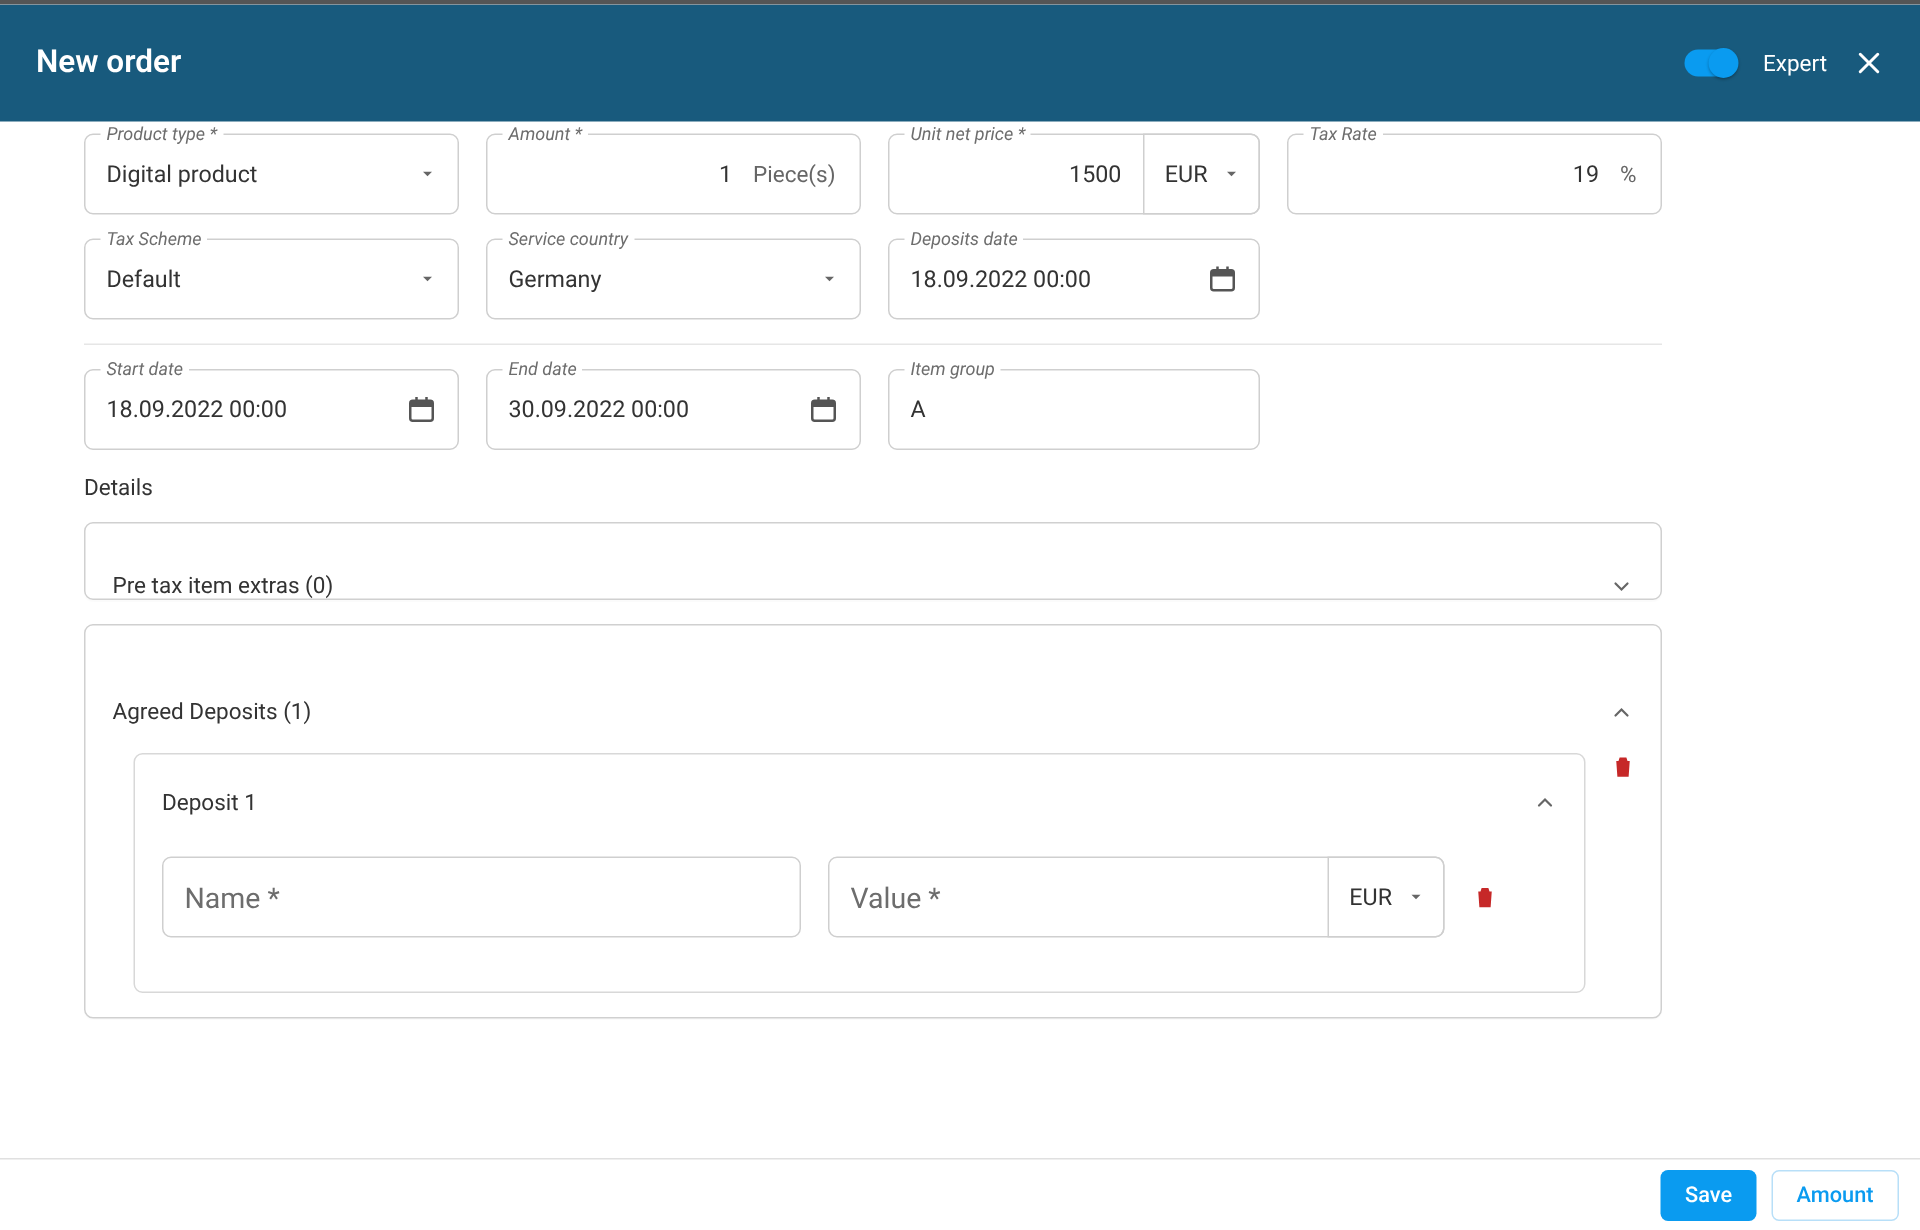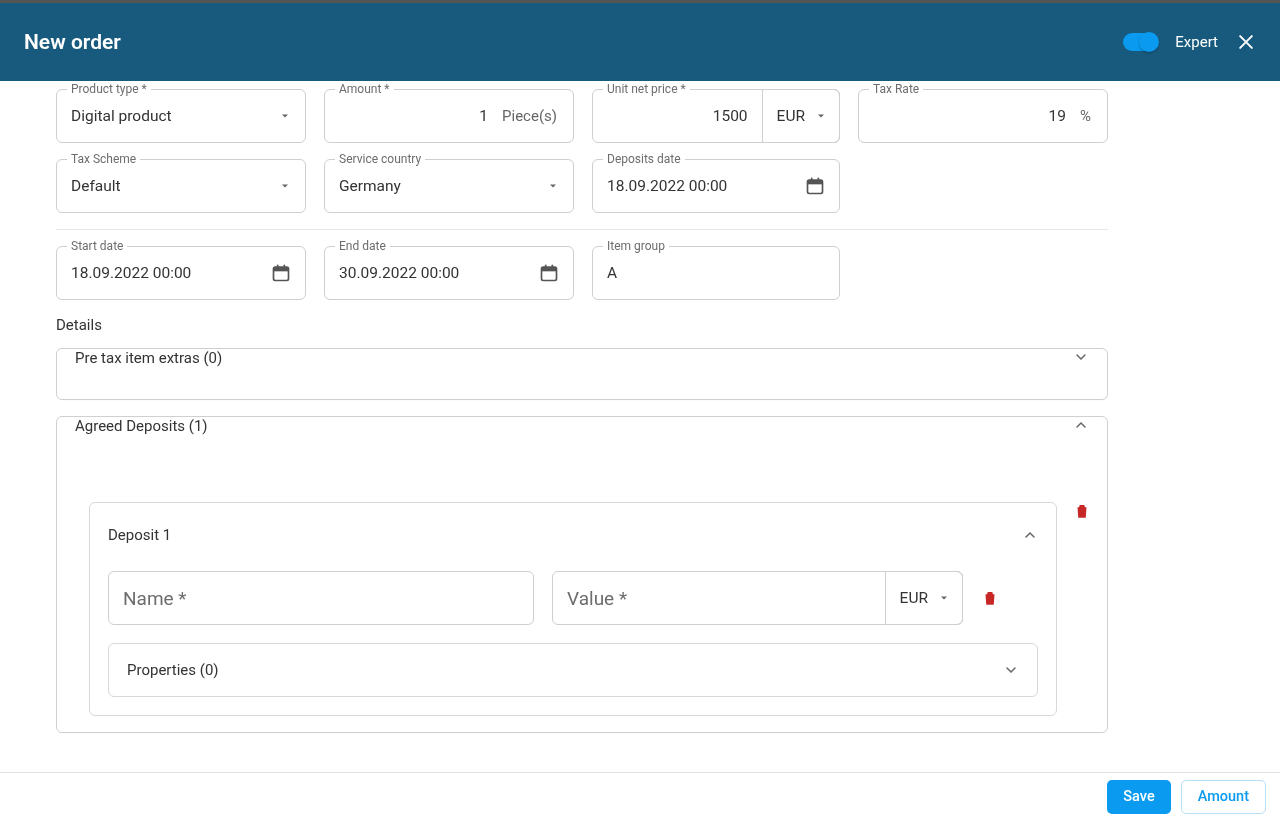--- a/index.html
+++ b/index.html
@@ -16,21 +16,21 @@
   .close-btn { cursor:pointer; display:flex; align-items:center; }
   .close-btn svg { width:20px; height:20px; }
 
   
   .main { flex:1; overflow-y:scroll; padding:0 0 10px 56px; position:relative; }
   .main-inner { max-width:1060px; padding-top:8px; }
 
   
   .row { display:flex; gap:18px; margin-bottom:16px; }
   .field { position:relative; border:1px solid #cfcfcf; border-radius:6px; height:54px; background:#fff; display:flex; align-items:center; padding:0 10px 0 14px; font-size:15.5px; color:#333; }
-  .field .float-label { position:absolute; top:-8px; left:10px; background:#fff; padding:0 4px; font-size:12px; color:#6d6d6d; white-space:nowrap; }
+  .field .float-label { position:absolute; top:-8px; left:10px; background:#fff; padding:0 4px; font-size:12px; color:#6d6d6d; white-space:nowrap;font-style:italic; }
   .field .value { flex:1; }
   .field .value.right { text-align:right; padding-right:8px; }
   .field .suffix { color:#666; font-size:15px; padding:0 6px; }
   .field .chevron { color:#666; display:flex; align-items:center; padding:0 4px; }
   .field .icon-cal { color:#555; display:flex; align-items:center; padding:0 4px; }
 
   .currency-box { border-left:1px solid #cfcfcf; height:100%; display:flex; align-items:center; padding-left:12px; padding-right:6px; gap:6px; margin-left:6px;}
   .price-field { padding-right:0; }
   .price-field .currency-box { border:1px solid #cfcfcf; border-radius:0 6px 6px 0; margin:-1px -1px -1px 6px; height:calc(100% + 2px); padding:0 8px 0 14px; }
 
@@ -38,21 +38,21 @@
   .w2 { width:250px; }
   .w3 { width:248px; }
   .w4 { width:250px; }
 
   hr.sep { border:none; border-top:1px solid #e6e6e6; margin:10px 0 16px 0; max-width:1052px; }
 
   .section-title { font-size:15px; color:#333; margin:6px 0 14px 0; }
 
   
   .acc { border:1px solid #d0d0d0; border-radius:6px; padding:0; margin-bottom:16px; max-width:1052px; box-shadow:0 1px 1px rgba(0,0,0,0.02);}
-  .acc-header { height:50px; display:flex; align-items:flex-start; justify-content:space-between; padding:0 18px; cursor:pointer; font-size:15px; color:#333; }
+  .acc-header { height:50px; display:flex; align-items:flex-end; justify-content:space-between; padding:0 18px; cursor:pointer; font-size:15px; color:#333; }
   .acc-header .chev { color:#666; }
   .acc-body { padding:4px 16px 16px 32px; }
 
   .deposit-row { display:flex; align-items:flex-start; gap:16px; }
   .deposit-card { border:1px solid #d8d8d8; border-radius:6px; flex:1;margin-top:15px; }
   .deposit-card .dc-header { height:64px; display:flex; align-items:center; justify-content:space-between; padding:0 18px; font-size:15px; }
   .deposit-card .dc-body { padding:4px 18px 18px 18px; }
   .dc-fields { display:flex; gap:18px; align-items:center; margin-bottom:18px; }
   .field.name-f { width:426px; }
   .field.value-f { width:411px; padding-right:0; }
@@ -247,28 +247,20 @@
                         </svg>
                       </span>
                   </div>
                 </div>
                 <span class="trash">
                   <svg viewBox="0 0 24 24">
                       <path d="M6 7h12l-1 14H7L6 7z M9 4h6l1 3H8l1-3z" fill="#c62828"></path>
                     </svg>
                 </span>
               </div>
-              <div class="props-acc">
-                <span>Properties (0)</span>
-                <span class="chev">
-                    <svg width="16" height="16" viewBox="0 0 24 24">
-                      <path d="M6 9l6 6 6-6" stroke="#666" stroke-width="2.2" fill="none" stroke-linecap="round"></path>
-                    </svg>
-                  </span>
-              </div>
             </div>
           </div>
           <span class="trash" style="margin-top:14px;">
             <svg viewBox="0 0 24 24">
                 <path d="M6 7h12l-1 14H7L6 7z M9 4h6l1 3H8l1-3z" fill="#c62828"></path>
               </svg>
           </span>
         </div>
       </div>
     </div>

